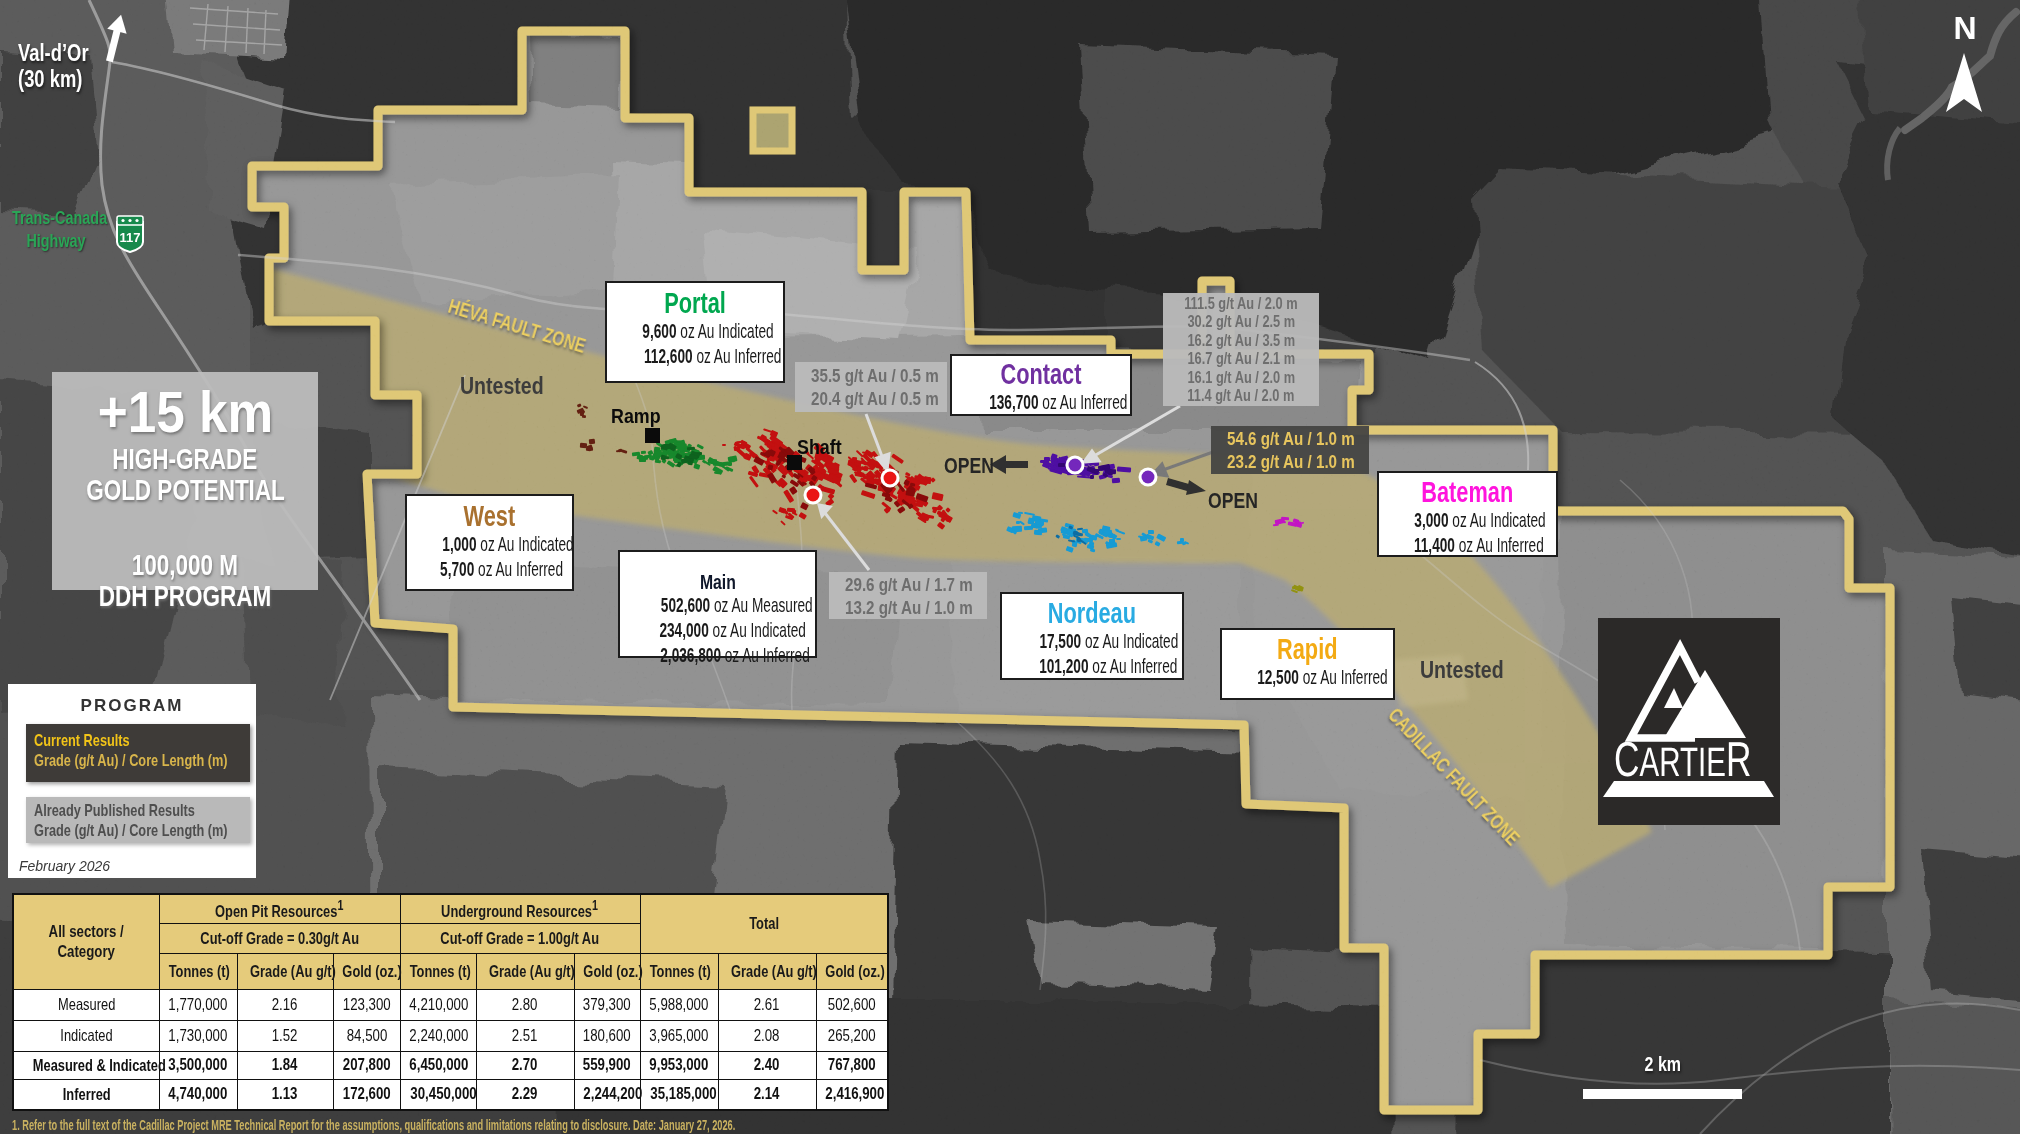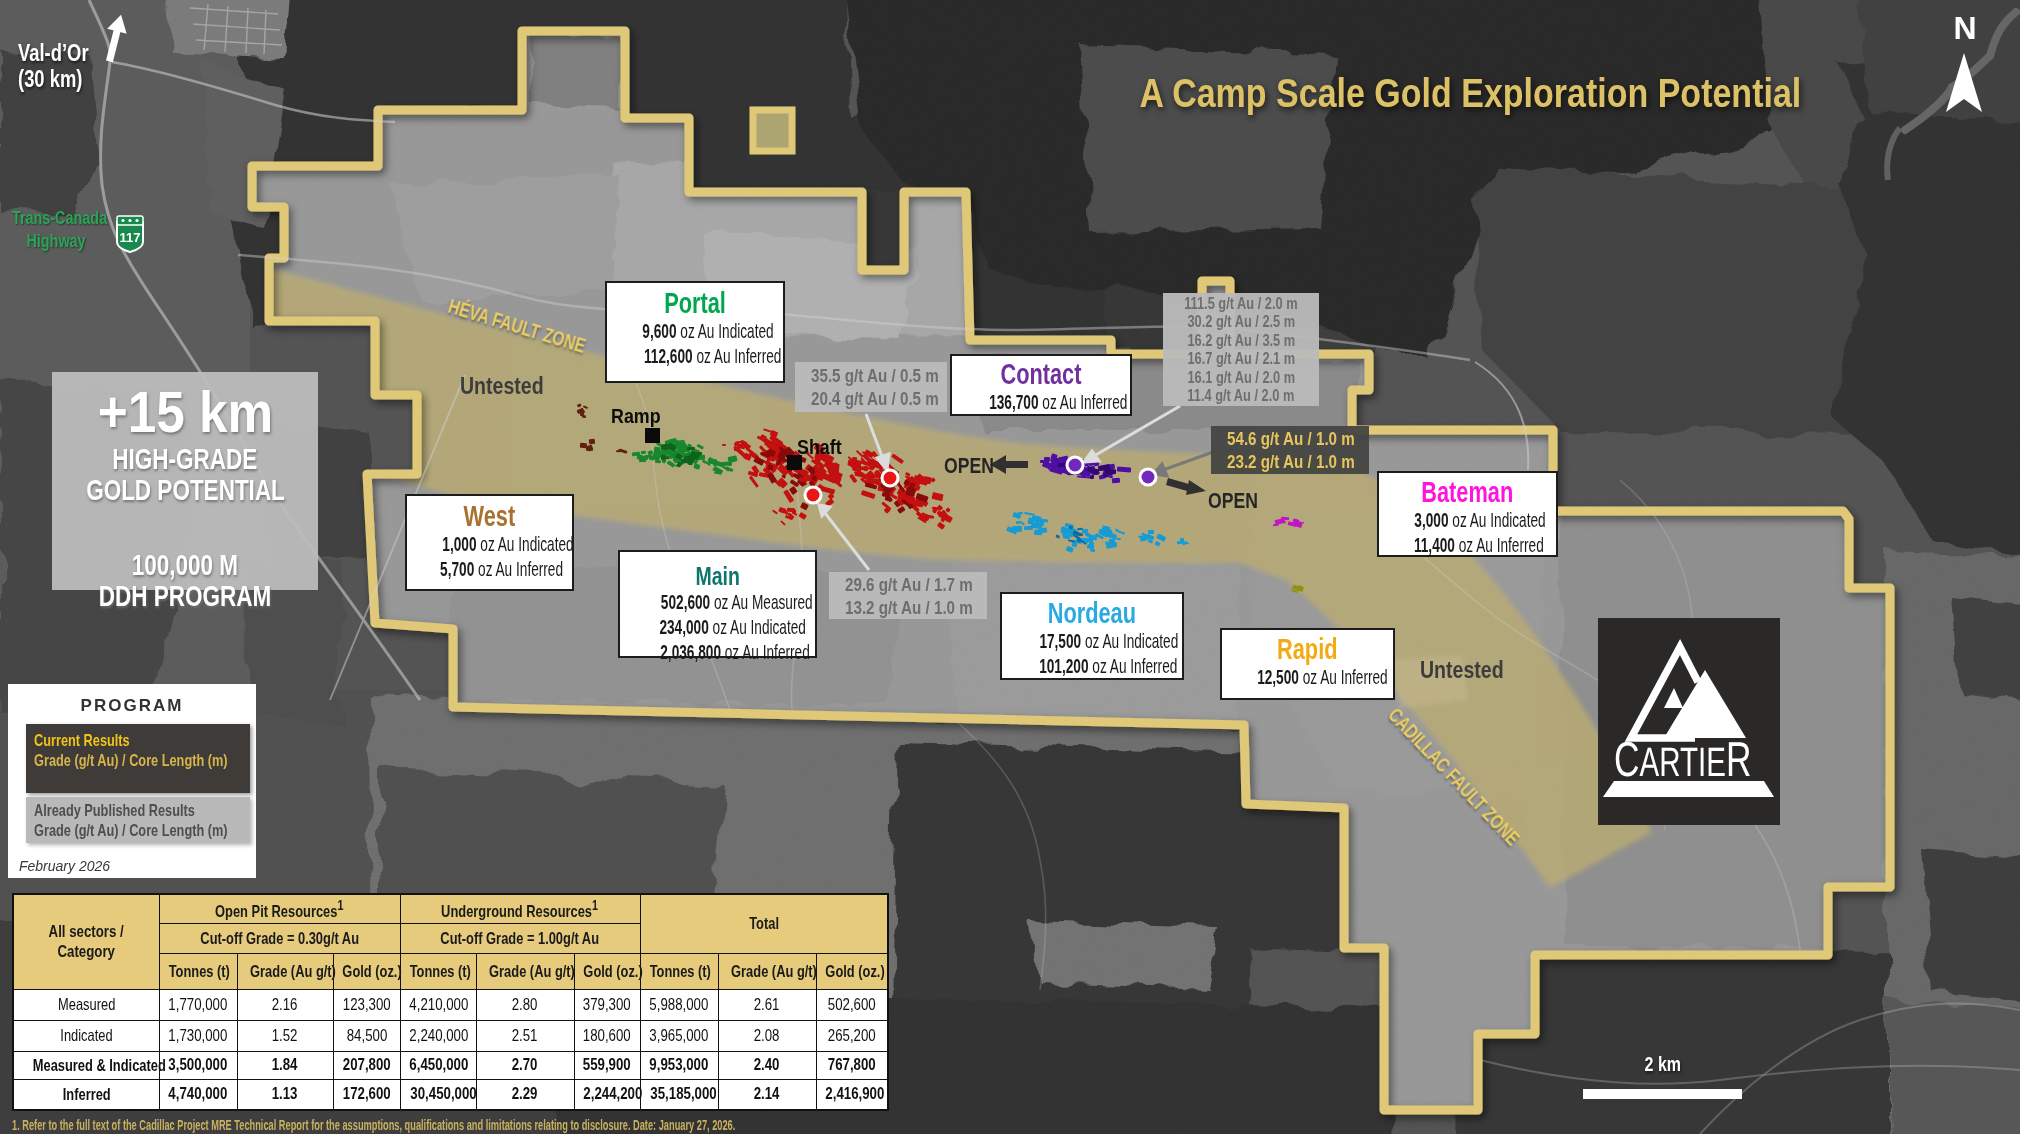--- a/index.html
+++ b/index.html
@@ -732,21 +732,20 @@
         <polygon points="1206,491 1189,480 1186,495"></polygon>
  </g>
 
  <text x="447" y="312" fill="#eaca58" font-size="20" font-weight="bold" transform="rotate(16.8 447 312)" textLength="142" lengthAdjust="spacingAndGlyphs" style="text-shadow:1px 2px 3px rgba(0,0,0,0.4)">HÉVA FAULT ZONE</text>
  <text x="1387" y="716" fill="#eaca58" font-size="20" font-weight="bold" transform="rotate(46.5 1387 716)" textLength="180" lengthAdjust="spacingAndGlyphs" style="text-shadow:1px 2px 3px rgba(0,0,0,0.4)">CADILLAC FAULT ZONE</text>
 </g>
 <rect x="0" y="0" width="2020" height="1134" filter="url(#noise)" opacity="0.21" style="mix-blend-mode:overlay"></rect>
 </svg>
 
 <div class="abs" style="left:1060px;top:62px;width:820px;text-align:center;color:#dcc166;font-weight:bold;text-shadow:2px 3px 7px rgba(0,0,0,0.65);">
- <div style="font-size:40px;line-height:42px;margin-top:10px;"><span class="cond" style="transform:scaleX(0.85)">A Camp Scale Gold Exploration Potential</span></div>
 </div>
 
 <div class="abs" style="left:1940px;top:10px;width:50px;text-align:center;color:#fff;font-weight:bold;font-size:32px;">N</div>
 <svg class="abs" style="left:1938px;top:50px;" width="54" height="66" viewBox="0 0 54 66">
     <polygon points="26,3 44,62 26,49 8,62" fill="#fff"></polygon>
   </svg>
 
 <div class="abs" style="left:18px;top:40px;color:#fff;font-weight:bold;font-size:23px;line-height:26px;text-shadow:1px 2px 3px rgba(0,0,0,0.6);"><span class="condL">Val-d’Or</span><br><span class="condL">(30 km)</span></div>
 <svg class="abs" style="left:98px;top:14px;" width="34" height="50" viewBox="0 0 34 50">
     <g transform="rotate(14 17 25)">
@@ -783,21 +782,21 @@
 <div class="wbox" style="left:950px;top:354px;width:178px;height:58px;text-align:center;">
  <div class="ttl" style="color:#7030a0;font-size:29px;margin-top:4px;"><span class="c75">Contact</span></div>
  <div class="ln"><span class="cond"><b>136,700</b> oz Au Inferred</span></div>
 </div>
 <div class="wbox" style="left:405px;top:494px;width:165px;height:93px;">
  <div class="ttl" style="color:#a9712f;font-size:29px;margin-top:6px;"><span class="c75">West</span></div>
  <div class="ln"><span class="cond"><b>1,000</b> oz Au Indicated</span></div>
  <div class="ln"><span class="cond"><b>5,700</b> oz Au Inferred</span></div>
 </div>
 <div class="wbox" style="left:618px;top:550px;width:195px;height:104px;">
- <div class="ttl" style="color:#0f766e;font-size:26px;margin-top:11px;"><span class="c75">Main</span></div>
+ <div class="ttl" style="color:#0f172a;font-size:21px;margin-top:19px;"><span class="c75">Main</span></div>
  <div class="ln"><span class="cond"><b>502,600</b> oz Au Measured</span></div>
  <div class="ln"><span class="cond"><b>234,000</b> oz Au Indicated</span></div>
  <div class="ln"><span class="cond"><b>2,036,800</b> oz Au Inferred</span></div>
 </div>
 <div class="wbox" style="left:1000px;top:592px;width:180px;height:84px;">
  <div class="ttl" style="color:#29abe2;font-size:29px;margin-top:5px;"><span class="c75">Nordeau</span></div>
  <div class="ln"><span class="cond"><b>17,500</b> oz Au Indicated</span></div>
  <div class="ln"><span class="cond"><b>101,200</b> oz Au Inferred</span></div>
 </div>
 <div class="wbox" style="left:1220px;top:628px;width:171px;height:68px;">
@@ -827,21 +826,21 @@
 <div class="lbl" style="left:1420px;top:657px;font-size:23px;color:#3c3c3c;"><span class="cL85">Untested</span></div>
 <div class="lbl" style="left:611px;top:404px;font-size:21px;color:#0b0b0b;"><span class="cL85">Ramp</span></div>
 <div class="abs" style="left:645px;top:428px;width:15px;height:15px;background:#0b0b0b;"></div>
 <div class="lbl" style="left:797px;top:435px;font-size:21px;color:#0b0b0b;"><span class="cL85">Shaft</span></div>
 <div class="abs" style="left:787px;top:455px;width:15px;height:15px;background:#0b0b0b;"></div>
 <div class="lbl" style="left:944px;top:453px;font-size:22px;color:#252525;"><span class="cL8">OPEN</span></div>
 <div class="lbl" style="left:1208px;top:488px;font-size:22px;color:#252525;"><span class="cL8">OPEN</span></div>
 
 <div class="abs" style="left:8px;top:684px;width:248px;height:194px;background:#fff;">
  <div style="text-align:center;font-weight:bold;font-size:17px;letter-spacing:2px;color:#333;margin-top:12px;">PROGRAM</div>
- <div class="abs" style="left:18px;top:40px;width:216px;height:69px;background:#3e3b38;box-shadow:2px 2px 4px rgba(0,0,0,0.4);padding-left:8px;">
+ <div class="abs" style="left:18px;top:40px;width:216px;height:58px;background:#3e3b38;box-shadow:2px 2px 4px rgba(0,0,0,0.4);padding-left:8px;">
   <div style="font-size:17px;font-weight:bold;color:#f2c418;line-height:20px;margin-top:7px;"><span class="cL75">Current Results</span></div>
   <div style="font-size:17px;font-weight:bold;color:#d8b54b;line-height:20px;"><span class="cL75">Grade (g/t Au) / Core Length (m)</span></div>
  </div>
  <div class="abs" style="left:18px;top:113px;width:216px;height:46px;background:#b9b9b9;box-shadow:2px 2px 4px rgba(0,0,0,0.3);padding-left:8px;">
   <div style="font-size:17px;font-weight:bold;color:#4e4e4e;line-height:20px;margin-top:4px;"><span class="cL75">Already Published Results</span></div>
   <div style="font-size:17px;font-weight:bold;color:#4e4e4e;line-height:20px;"><span class="cL75">Grade (g/t Au) / Core Length (m)</span></div>
  </div>
  <div class="abs" style="left:11px;top:174px;font-size:14px;font-style:italic;color:#3a3a3a;">February 2026</div>
 </div>
 

